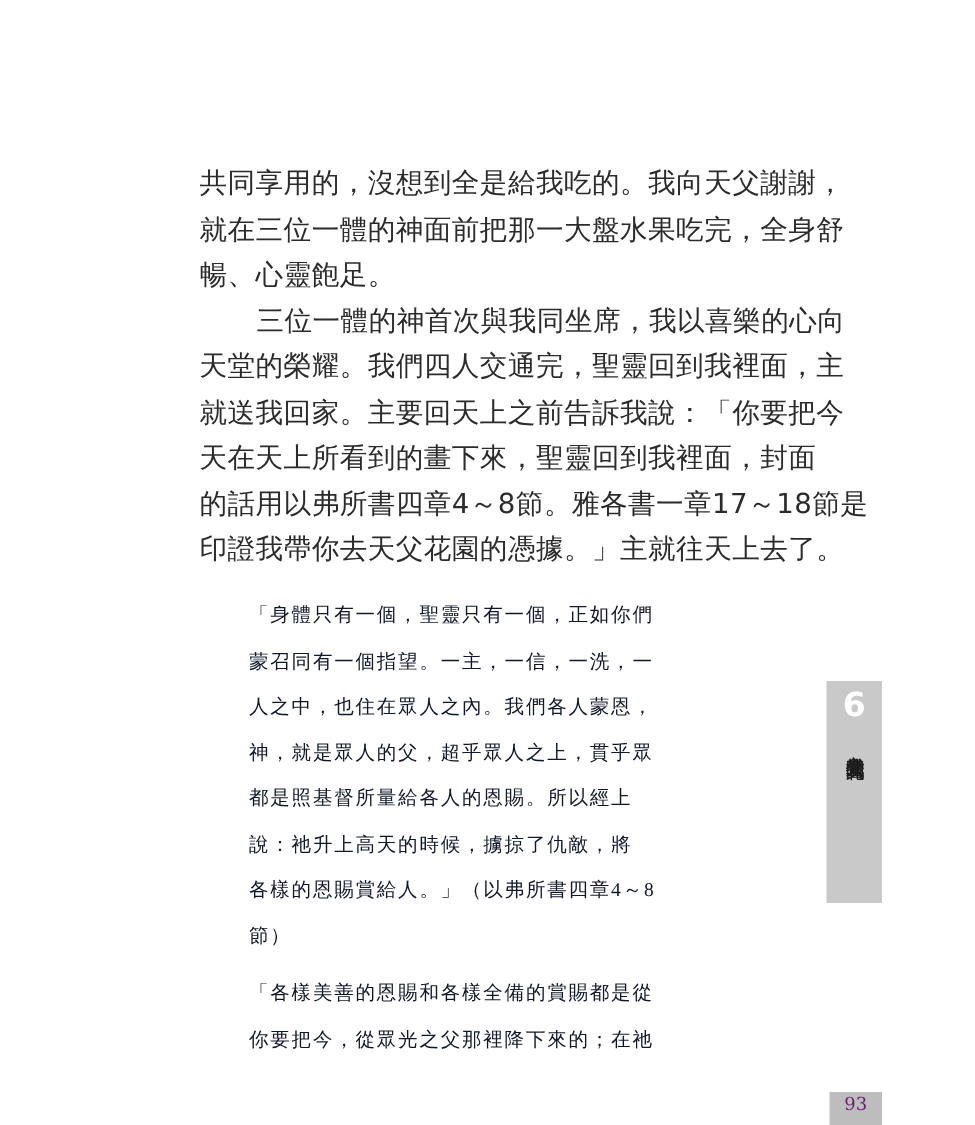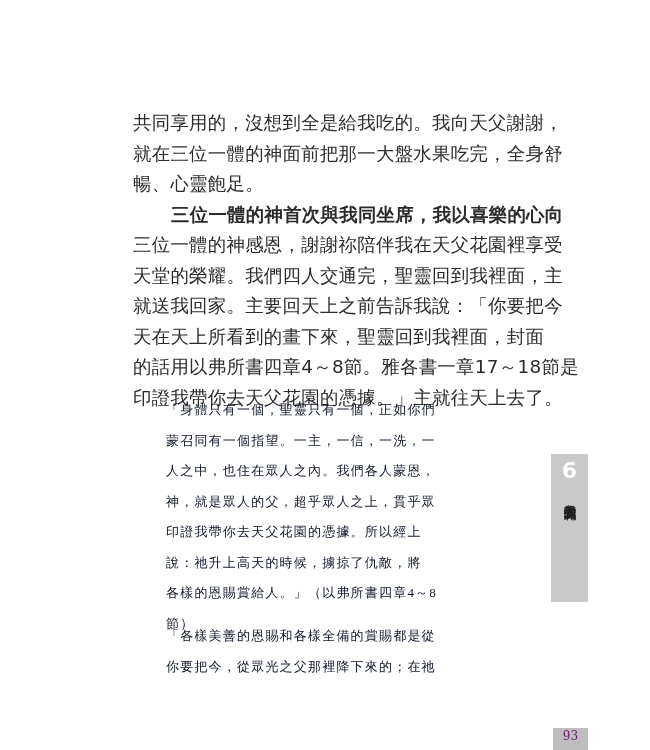--- a/index.html
+++ b/index.html
@@ -32,35 +32,34 @@
     height: 30.5px;
     line-height: 30.5px;
     font-size: 18.4px;
     white-space: nowrap;
     letter-spacing: 0.3px;
     font-family: "DejaVu Sans", "Liberation Sans", sans-serif;
     color: #2b2b2b;
   }
   .line.indent {
     padding-left: 38px;
-    font-weight: bold;
   }
   .quote {
     position: absolute;
     left: 166px;
     width: 316px;
   }
   .quote .line {
     font-family: Liberation Serif, serif;
     font-size: 13px;
     letter-spacing: 1.2px;
     color: #0f172a;
   }
   .quote-1 { top: 373px; }
-  .quote-2 { top: 599px; }
+  .quote-2 { top: 625px; }
 
   .chapter-tab {
     position: absolute;
     left: 551px;
     top: 432px;
     width: 37px;
     height: 148px;
     background: #c9c9c9;
     display: flex;
     flex-direction: column;
@@ -100,34 +99,33 @@
 </head>
 <body>
 
 <div class="page">
 
   <div class="body-text">
     <div class="line">共同享用的，沒想到全是給我吃的。我向天父謝謝，</div>
     <div class="line">就在三位一體的神面前把那一大盤水果吃完，全身舒</div>
     <div class="line">暢、心靈飽足。</div>
     <div class="line indent">三位一體的神首次與我同坐席，我以喜樂的心向</div>
-    <div class="line">三位一體的神感恩，謝謝祢陪伴我在天父花園裡享受</div>
     <div class="line">天堂的榮耀。我們四人交通完，聖靈回到我裡面，主</div>
     <div class="line">就送我回家。主要回天上之前告訴我說：「你要把今</div>
     <div class="line">天在天上所看到的畫下來，聖靈回到我裡面，封面</div>
     <div class="line">的話用以弗所書四章4～8節。雅各書一章17～18節是</div>
     <div class="line">印證我帶你去天父花園的憑據。」主就往天上去了。</div>
   </div>
 
   <div class="quote quote-1">
     <div class="line">「身體只有一個，聖靈只有一個，正如你們</div>
     <div class="line">蒙召同有一個指望。一主，一信，一洗，一</div>
     <div class="line">人之中，也住在眾人之內。我們各人蒙恩，</div>
     <div class="line">神，就是眾人的父，超乎眾人之上，貫乎眾</div>
-    <div class="line">印證我帶你去天父花園的憑據。所以經上</div>
+    <div class="line">都是照基督所量給各人的恩賜。所以經上</div>
     <div class="line">說：祂升上高天的時候，擄掠了仇敵，將</div>
     <div class="line">各樣的恩賜賞給人。」（以弗所書四章4～8</div>
     <div class="line">節）</div>
   </div>
 
   <div class="quote quote-2">
     <div class="line">「各樣美善的恩賜和各樣全備的賞賜都是從</div>
     <div class="line">你要把今，從眾光之父那裡降下來的；在祂</div>
   </div>
 

